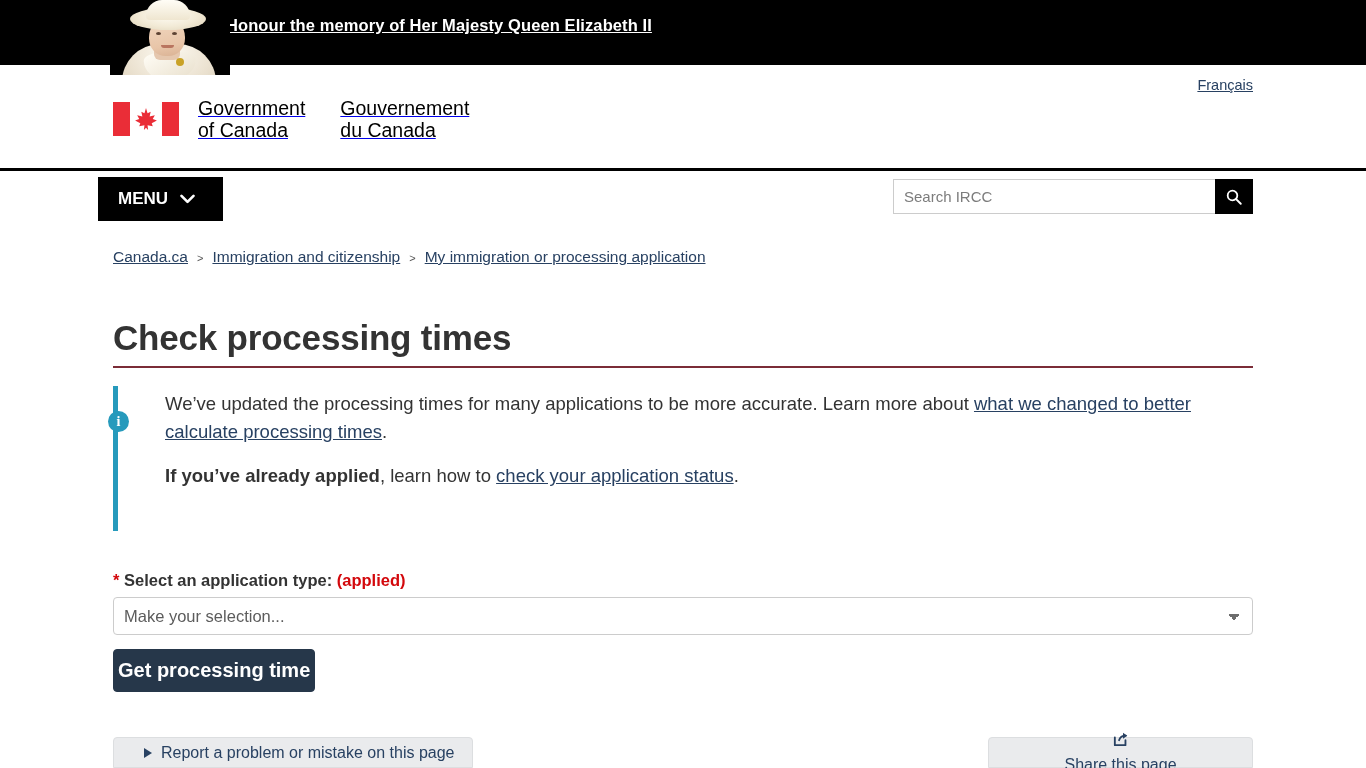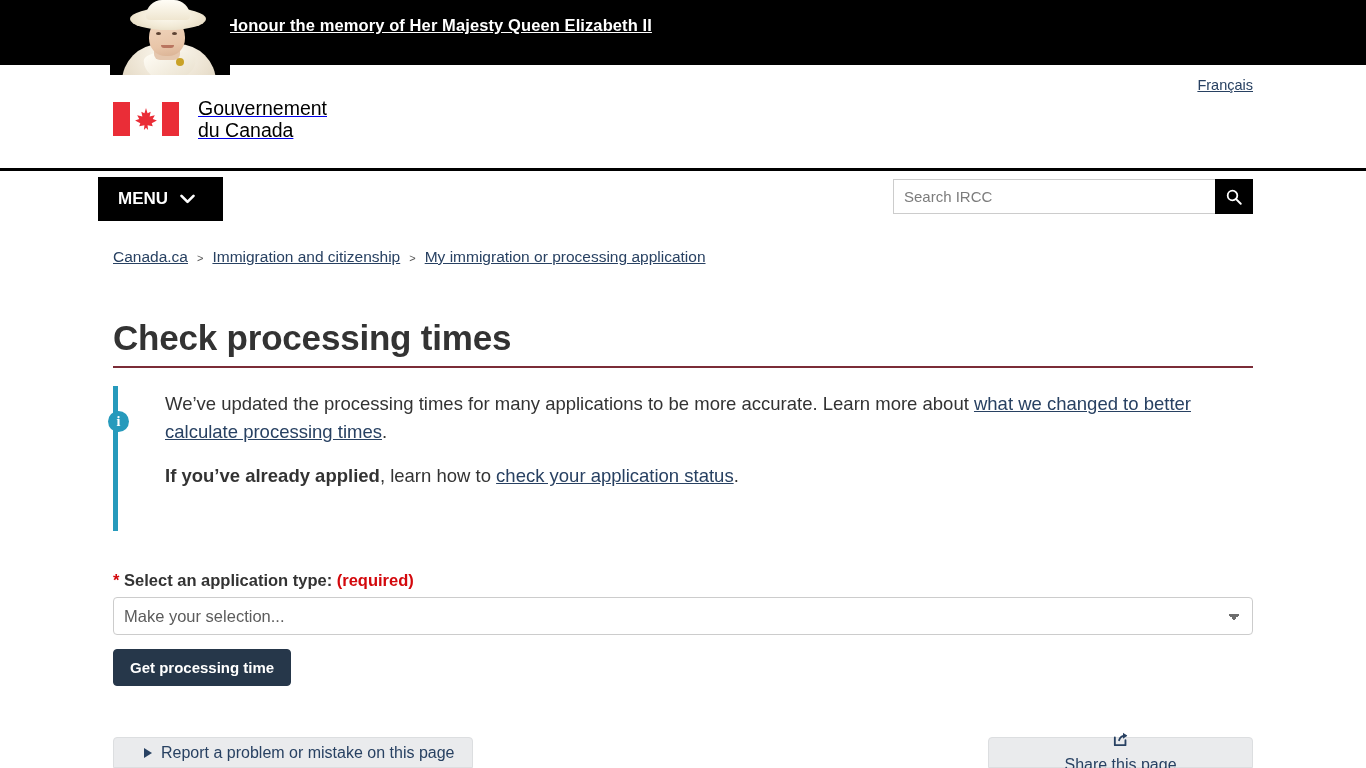--- a/index.html
+++ b/index.html
@@ -337,23 +337,23 @@
     background-size: 6px 6px, 6px 6px;
     background-repeat: no-repeat;
   }
   .submit-btn {
     margin-top: 14px;
     background: #26374a;
     color: #fff;
     border: 1px solid #26374a;
     border-radius: 4px;
     font-family: "Liberation Sans", sans-serif;
-    font-size: 15px;
+    font-size: 20px;
     font-weight: 700;
-    padding: 9px 16px;
+    padding: 9px 4px;
     cursor: pointer;
   }
 
   
   .feedback-row {
     position: absolute;
     left: 113px;
     top: 737px;
     width: 1140px;
     display: flex;
@@ -430,20 +430,24 @@
   <a href="#" class="brand">
     <span class="flag">
       <span class="bar l"></span>
       <span class="bar r"></span>
       <svg class="leaf" viewBox="0 0 100 100" aria-hidden="true">
         <path fill="#ea2d37" d="M50 8 L56 28 L68 22 L64 40 L84 36 L76 50 L92 56 L72 66 L76 78 L56 74 L58 92 L50 84 L42 92 L44 74 L24 78 L28 66 L8 56 L24 50 L16 36 L36 40 L32 22 L44 28 Z"></path>
       </svg>
     </span>
     <span class="wordmark">
       <span class="wm">
+        <span>Government</span><br>
+        <span>of Canada</span>
+      </span>
+      <span class="wm">
         <span>Gouvernement</span><br>
         <span>du Canada</span>
       </span>
     </span>
   </a>
 
   <div class="search-wrap">
     <input type="text" class="search-input" placeholder="Search IRCC" style="">
     <button class="search-btn">
       <svg width="18" height="18" viewBox="0 0 24 24" aria-hidden="true">
@@ -483,21 +487,21 @@
 
     <p>
       <strong>If you’ve already applied</strong><span>, learn how to </span><a href="#">check your application status</a><span>.</span>
     </p>
   </div>
 
   <div class="form-block">
     <label class="field-label" for="appType">
       <span class="req-star">*</span>
       <span>Select an application type:</span>
-      <span class="req-note">(required)</span>
+      <span class="req-note">(applied)</span>
     </label>
 
     <select id="appType" class="app-select">
       <option>Make your selection...</option>
     </select>
 
     <button class="submit-btn">Get processing time</button>
   </div>
 </div>
 

